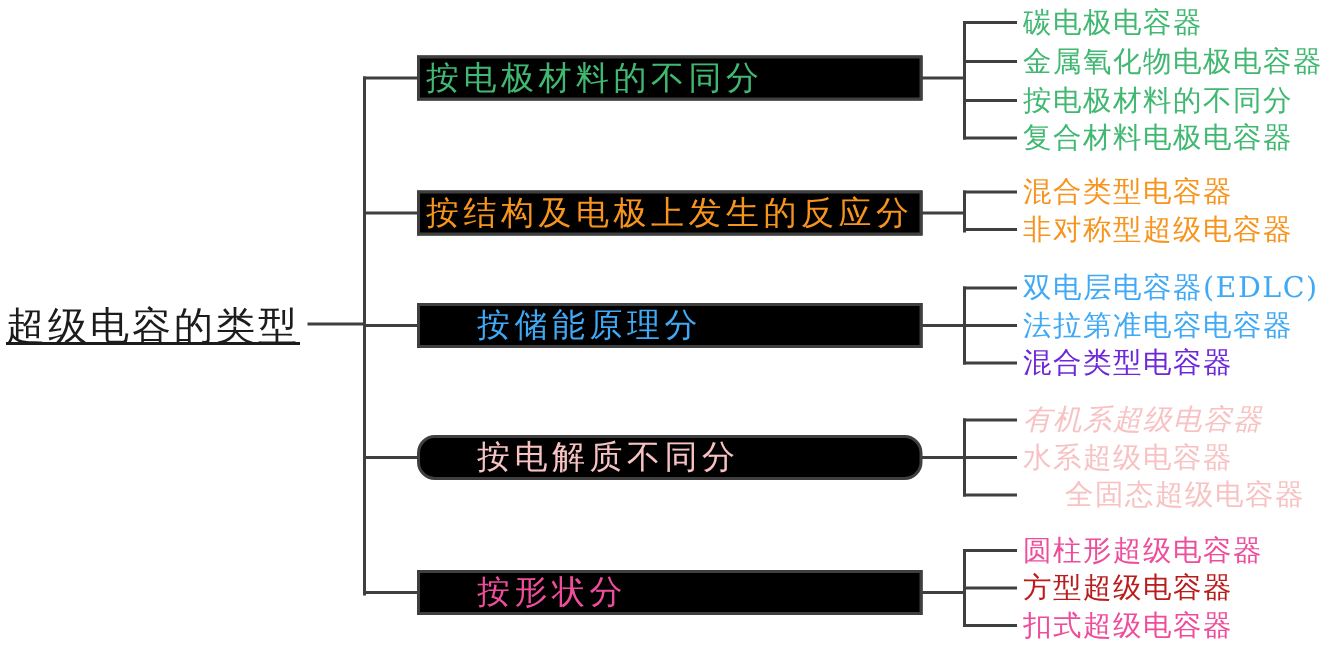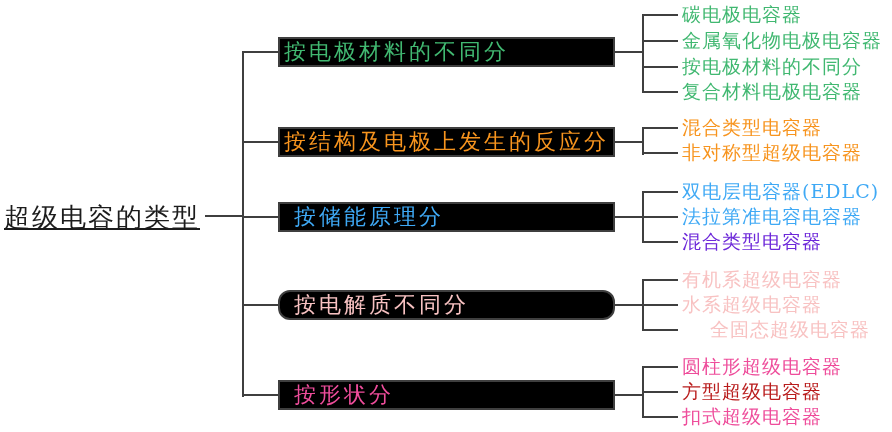--- a/index.html
+++ b/index.html
@@ -18,21 +18,21 @@
     font-size:26px;letter-spacing:2px;color:#1c1c1c;
     display:flex;align-items:center;white-space:nowrap;text-decoration:underline;
   }
   .cat-box{
     position:absolute;left:278px;width:337px;height:30px;
     box-sizing:border-box;border:2px solid #3f3f3f;background:#000000;
     display:flex;align-items:center;
     font-size:22px;letter-spacing:3px;white-space:nowrap;
   }
   .pad-s{padding-left:4px;}
-  .pad-l{padding-left:14px;}
+  .pad-l{padding-left:38px;}
   .leaf{
     position:absolute;left:682px;height:24px;
     display:flex;align-items:center;
     font-size:19px;letter-spacing:1px;white-space:nowrap;
   }
 </style>
 </head>
 <body>
 
 <div id="canvas">
@@ -91,21 +91,21 @@
   <div class="leaf" style="top: 55px; color: rgb(65, 184, 113);">按电极材料的不同分</div>
   <div class="leaf" style="top: 80px; color: rgb(65, 184, 113);">复合材料电极电容器</div>
 
   <div class="leaf" style="top: 116px; color: rgb(247, 148, 30);">混合类型电容器</div>
   <div class="leaf" style="top: 141px; color: rgb(247, 148, 30);">非对称型超级电容器</div>
 
   <div class="leaf" style="top: 180px; color: rgb(63, 169, 245);">双电层电容器(EDLC)</div>
   <div class="leaf" style="top: 205px; color: rgb(63, 169, 245);">法拉第准电容电容器</div>
   <div class="leaf" style="top: 230px; color: #6d28d9;">混合类型电容器</div>
 
-  <div class="leaf" style="top: 268px; color: rgb(248, 194, 194);">有机系超级电容器</div>
+  <div class="leaf" style="top: 268px; color: rgb(248, 194, 194); font-style: italic;">有机系超级电容器</div>
   <div class="leaf" style="top: 293px; color: rgb(248, 194, 194);">水系超级电容器</div>
   <div class="leaf" style="top: 318px; color: rgb(248, 194, 194); margin-left: 28px;">全固态超级电容器</div>
 
   <div class="leaf" style="top: 355px; color: rgb(238, 77, 155);">圆柱形超级电容器</div>
   <div class="leaf" style="top: 380px; color: #b91c1c;">方型超级电容器</div>
   <div class="leaf" style="top: 405px; color: rgb(238, 77, 155);">扣式超级电容器</div>
 
 </div>
 
 </body></html>

